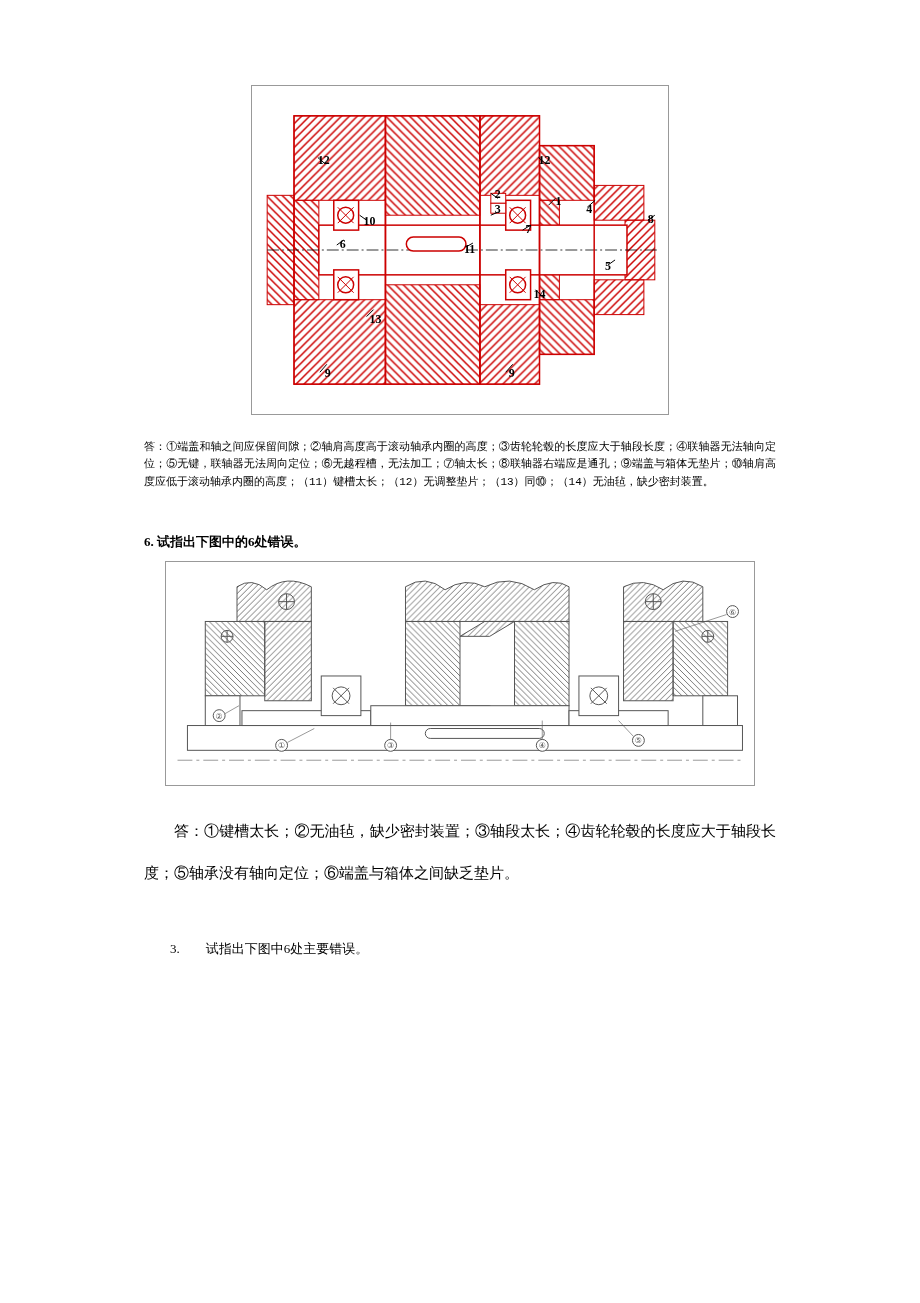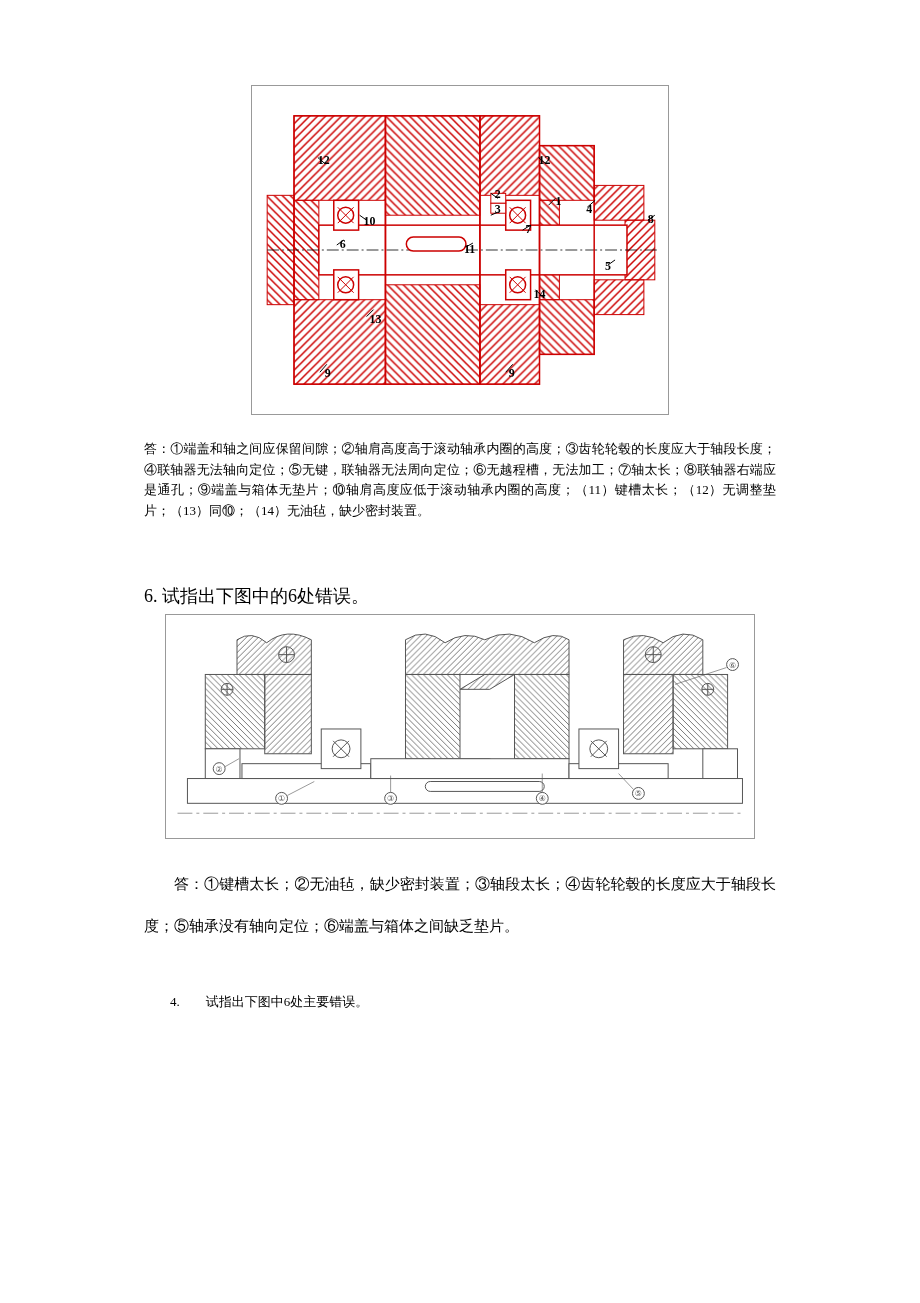--- a/index.html
+++ b/index.html
@@ -28,29 +28,31 @@
     }
     .figure1 {
       width: 418px;
       height: 330px;
     }
     .figure2 {
       width: 590px;
       height: 225px;
     }
     .answer-text {
-      font-size: 13px;
+      font-size: 11px;
       line-height: 1.6;
       text-align: justify;
-      margin-bottom: 60px;
+      margin-bottom: 40px;
+      font-family: Liberation Mono, monospace;
     }
     .question-heading {
-      font-size: 18px;
+      font-size: 13px;
       margin-top: 30px;
-      margin-bottom: 3px;
+      margin-bottom: 9px;
+      font-weight: bold;
     }
     .answer-spaced {
       font-size: 15px;
       line-height: 2.8;
       text-align: justify;
       margin-top: 18px;
       text-indent: 2em;
       margin-bottom: 45px;
     }
     .question7 {
@@ -297,13 +299,13 @@
 
       <circle cx="570" cy="50" r="6" fill="#fff" stroke="#555"></circle>
       <text x="570" y="53" class="circ-label">⑥</text>
       <line x1="564" y1="53" x2="512" y2="70" stroke="#555" stroke-width="0.6"></line>
     </svg>
   </div>
 </div>
 
 <div class="answer-spaced">答：①键槽太长；②无油毡，缺少密封装置；③轴段太长；④齿轮轮毂的长度应大于轴段长度；⑤轴承没有轴向定位；⑥端盖与箱体之间缺乏垫片。</div>
 
-<div class="question7">4.　　试指出下图中6处主要错误。</div>
+<div class="question7">3.　　试指出下图中6处主要错误。</div>
 
 </body></html>

